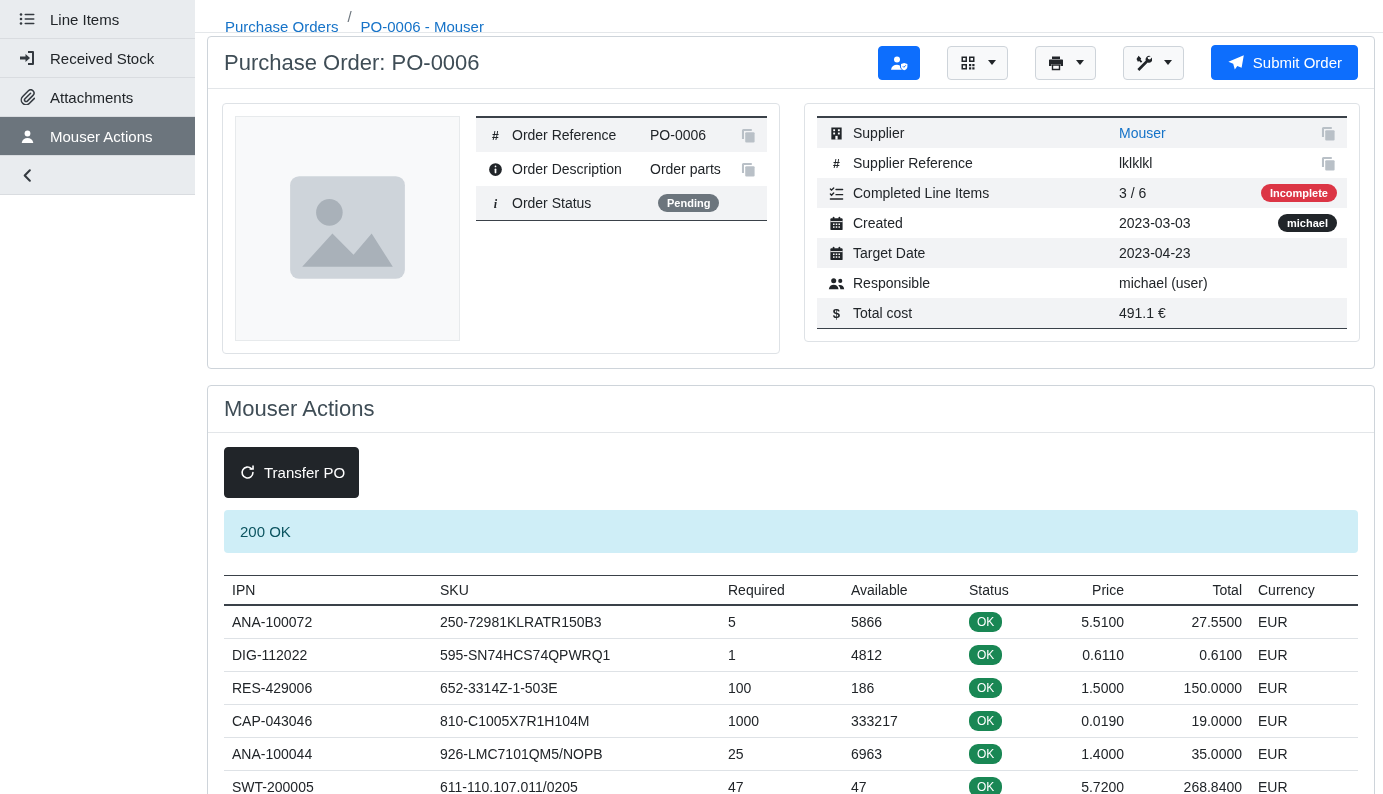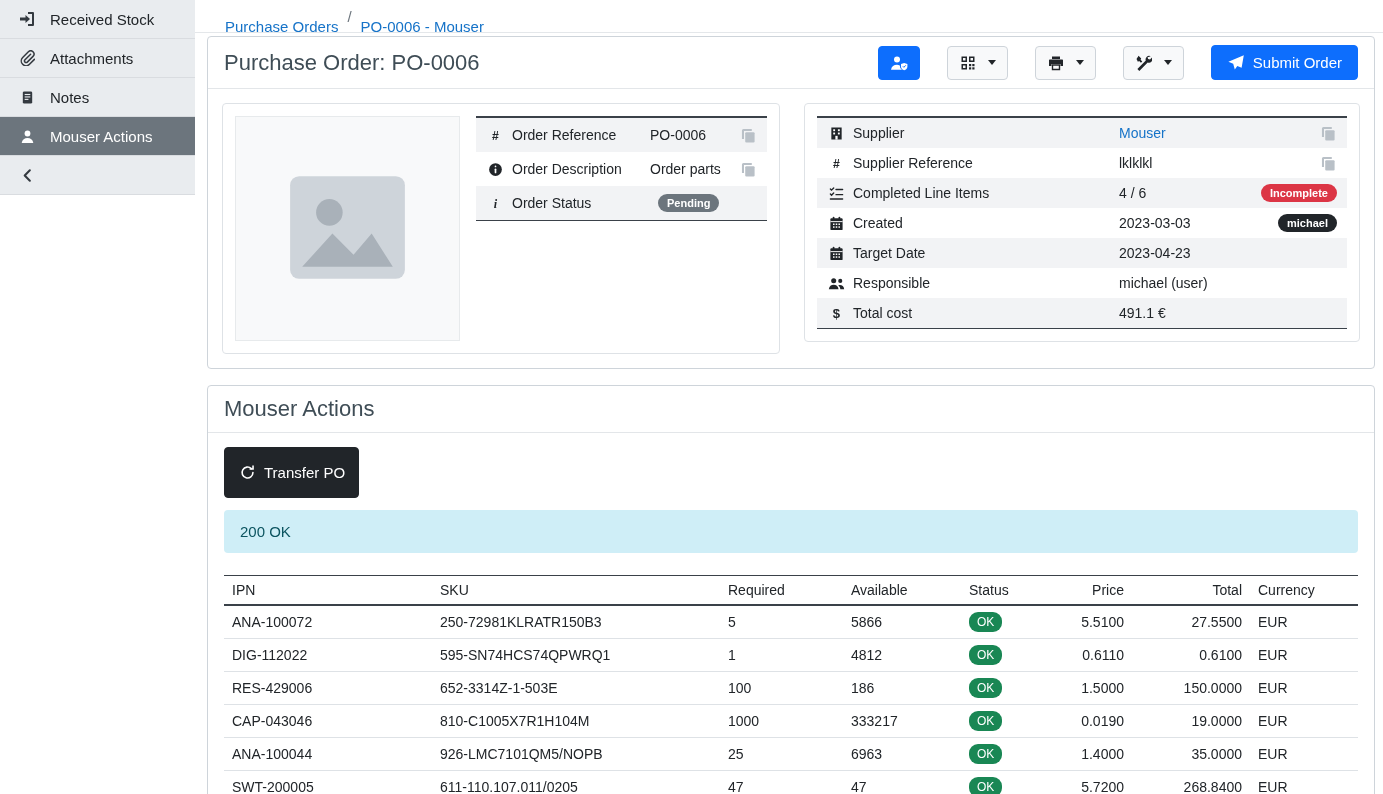--- a/index.html
+++ b/index.html
@@ -84,44 +84,46 @@
 </head>
 <body>
 
 <div class="layout">
 
   <aside class="sidebar">
     <div id="sidebar-items">
         <div class="sidebar-item">
           <span class="icon">
             <svg viewBox="0 0 16 16" width="16" height="16" fill="currentColor">
+              <circle cx="2" cy="3.5" r="1.3"></circle>
+              <circle cx="2" cy="8" r="1.3"></circle>
+              <circle cx="2" cy="12.5" r="1.3"></circle>
+              <rect x="5.5" y="2.7" width="10" height="1.6" rx=".8"></rect>
+              <rect x="5.5" y="7.2" width="10" height="1.6" rx=".8"></rect>
+              <rect x="5.5" y="11.7" width="10" height="1.6" rx=".8"></rect>
+            </svg>
+          </span>
+          <span class="sb-label">Line Items</span>
+        </div>
+        <div class="sidebar-item">
+          <span class="icon">
+            <svg viewBox="0 0 16 16" width="16" height="16" fill="currentColor">
               <path d="M9 1h5a1 1 0 0 1 1 1v12a1 1 0 0 1-1 1H9v-2h4V3H9z"></path>
               <path d="M6.5 4v2.5H1v3h5.5V12l4.5-4z"></path>
             </svg>
           </span>
           <span class="sb-label">Received Stock</span>
         </div>
         <div class="sidebar-item">
           <span class="icon">
             <svg viewBox="0 0 16 16" width="16" height="16" fill="none" stroke="currentColor" stroke-width="1.5" stroke-linecap="round">
               <path d="M11.6 4.2 6 9.8a1.6 1.6 0 0 0 2.3 2.3l5.7-5.7a3.2 3.2 0 0 0-4.6-4.6L3.7 7.5a4.8 4.8 0 0 0 6.8 6.8l4.9-4.9"></path>
             </svg>
           </span>
           <span class="sb-label">Attachments</span>
-        </div>
-        <div class="sidebar-item">
-          <span class="icon">
-            <svg viewBox="0 0 16 16" width="15" height="15" fill="currentColor">
-              <rect x="3" y="1.5" width="10" height="13" rx="1.5"></rect>
-              <rect x="5" y="4.2" width="6" height="1.2" fill="#e9ecef"></rect>
-              <rect x="5" y="6.8" width="6" height="1.2" fill="#e9ecef"></rect>
-              <rect x="5" y="9.4" width="4" height="1.2" fill="#e9ecef"></rect>
-            </svg>
-          </span>
-          <span class="sb-label">Notes</span>
         </div>
         <div class="sidebar-item active">
           <span class="icon">
             <svg viewBox="0 0 16 16" width="15" height="15" fill="currentColor">
               <circle cx="8" cy="4.8" r="3.1"></circle>
               <path d="M1.8 15c.5-3.4 3.1-5.3 6.2-5.3s5.7 1.9 6.2 5.3z"></path>
             </svg>
           </span>
           <span class="sb-label">Mouser Actions</span>
         </div>
@@ -306,21 +308,21 @@
                 <span class="icon kv-icon">
                   <svg viewBox="0 0 16 16" width="15" height="15" fill="none" stroke="currentColor" stroke-width="1.5" stroke-linecap="round">
                     <path d="M1.5 3.2l1.2 1.2L5 2.1"></path>
                     <path d="M1.5 8.6l1.2 1.2L5 7.5"></path>
                     <path d="M7.5 3.8h7"></path>
                     <path d="M7.5 9.2h7"></path>
                     <path d="M1.5 13.8h13"></path>
                   </svg>
                 </span>
                 <span class="kv-label">Completed Line Items</span>
-                <span class="kv-value">4 / 6</span>
+                <span class="kv-value">3 / 6</span>
                 <span class="kv-end">
                   <span class="badge" style="background: rgb(220, 53, 69);">Incomplete</span>
                 </span>
               </div>
               <div class="kv-row">
                 <span class="icon kv-icon">
                   <svg viewBox="0 0 16 16" width="15" height="15" fill="currentColor">
                     <rect x="1.5" y="2.5" width="13" height="12.5" rx="1"></rect>
                     <rect x="4" y="0.8" width="1.8" height="3" rx=".9"></rect>
                     <rect x="10.2" y="0.8" width="1.8" height="3" rx=".9"></rect>

